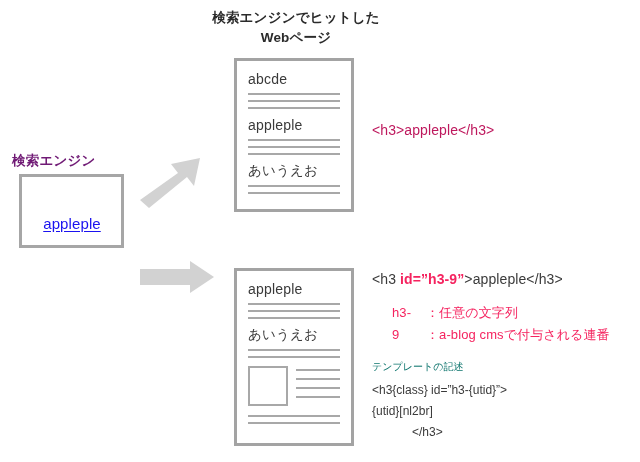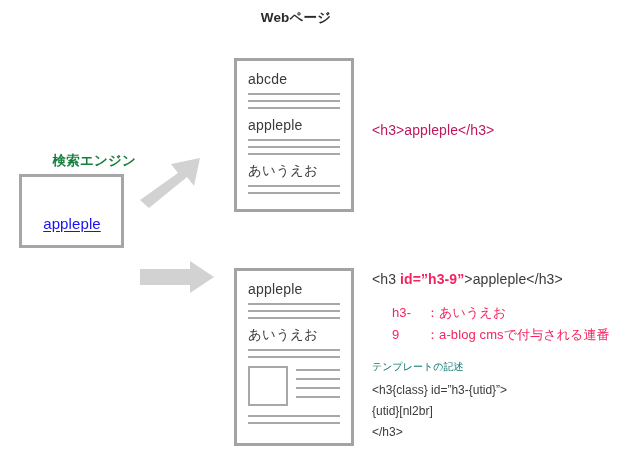--- a/index.html
+++ b/index.html
@@ -28,24 +28,24 @@
     font-weight: bold;
     line-height: 20px;
     color: #2b2b2b;
     letter-spacing: 0.2px;
   }
   .engine-label {
     position: absolute;
     left: 12px;
     top: 152px;
     width: 124px;
-    text-align: right;
+    text-align: left;
     font-size: 13.5px;
     font-weight: bold;
-    color: #15803d;
+    color: #701a75;
     letter-spacing: 0.2px;
   }
 
   
   .engine-box {
     position: absolute;
     left: 19px;
     top: 174px;
     width: 105px;
     height: 74px;
@@ -167,26 +167,27 @@
   }
   .tmpl-line {
     position: absolute;
     left: 372px;
     font-size: 12px;
     color: #3a3a3a;
     white-space: pre;
   }
   .tmpl-1 { top: 383px; }
   .tmpl-2 { top: 404px; }
-  .tmpl-3 { top: 425px; }
+  .tmpl-3 { top: 425px; margin-left: 40px; }
 </style>
 </head>
 <body>
 
 <div class="diagram-title">
+  <div>検索エンジンでヒットした</div>
   <div>Webページ</div>
 </div>
 
 <div class="engine-label">検索エンジン</div>
 <div class="engine-box"></div>
 <div class="engine-query">appleple</div>
 
 <div class="arrow-up">
   <svg width="64" height="56" viewBox="0 0 64 56" xmlns="http://www.w3.org/2000/svg">
     <polygon points="2,44 40,17 33,8 62,2 56,30 49,21 11,52" fill="#d2d2d2"></polygon>
@@ -246,19 +247,19 @@
     </div>
     <div class="rule-group" style="margin-top:9px;">
       <div class="rule"></div>
       <div class="rule"></div>
     </div>
   </div>
 </div>
 
 <div class="code-line code-h3"><span>&lt;h3 </span><span class="hl">id=”h3-9”</span><span>&gt;appleple&lt;/h3&gt;</span></div>
 
-<div class="note note-1"><span class="key">h3-</span><span>：あいうえお</span></div>
+<div class="note note-1"><span class="key">h3-</span><span>：任意の文字列</span></div>
 <div class="note note-2"><span class="key">9</span><span>：a-blog cmsで付与される連番</span></div>
 
 <div class="tmpl-label">テンプレートの記述</div>
 <div class="tmpl-line tmpl-1">&lt;h3{class} id=”h3-{utid}”&gt;</div>
 <div class="tmpl-line tmpl-2">{utid}[nl2br]</div>
 <div class="tmpl-line tmpl-3">&lt;/h3&gt;</div>
 
 </body></html>

